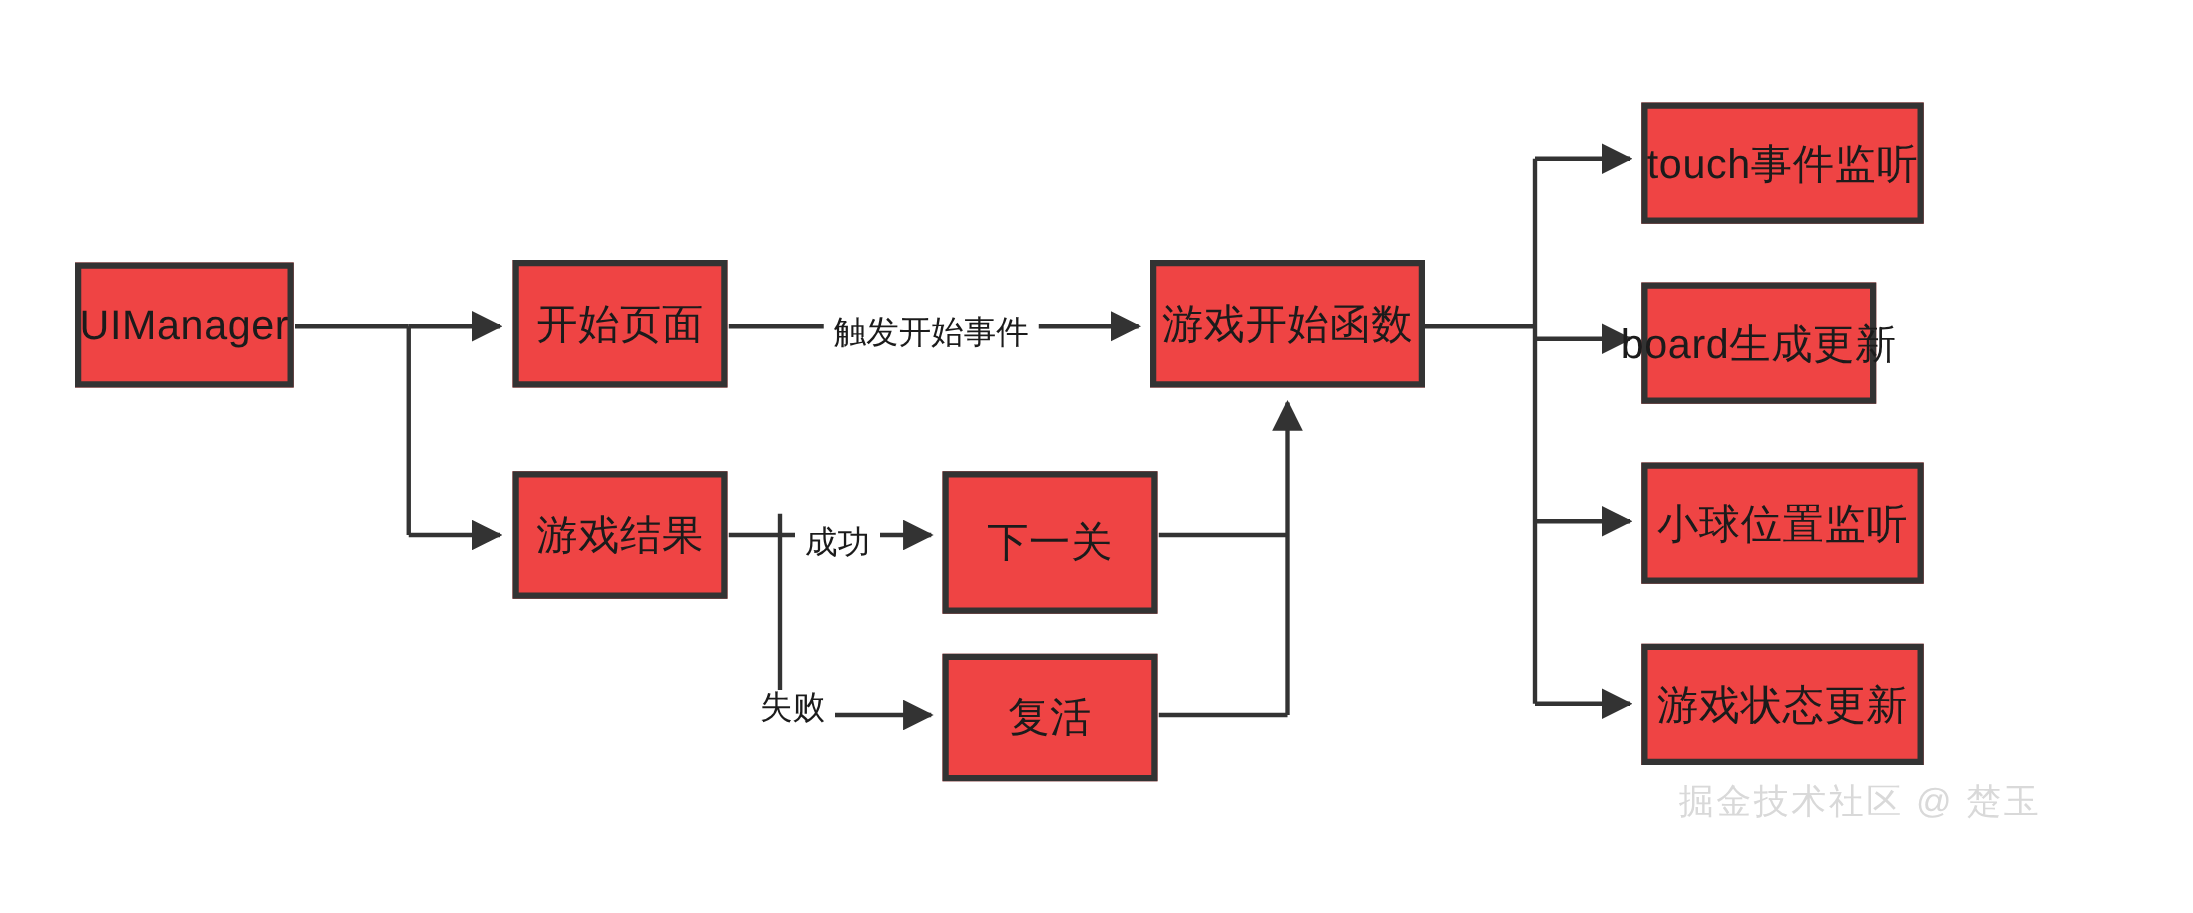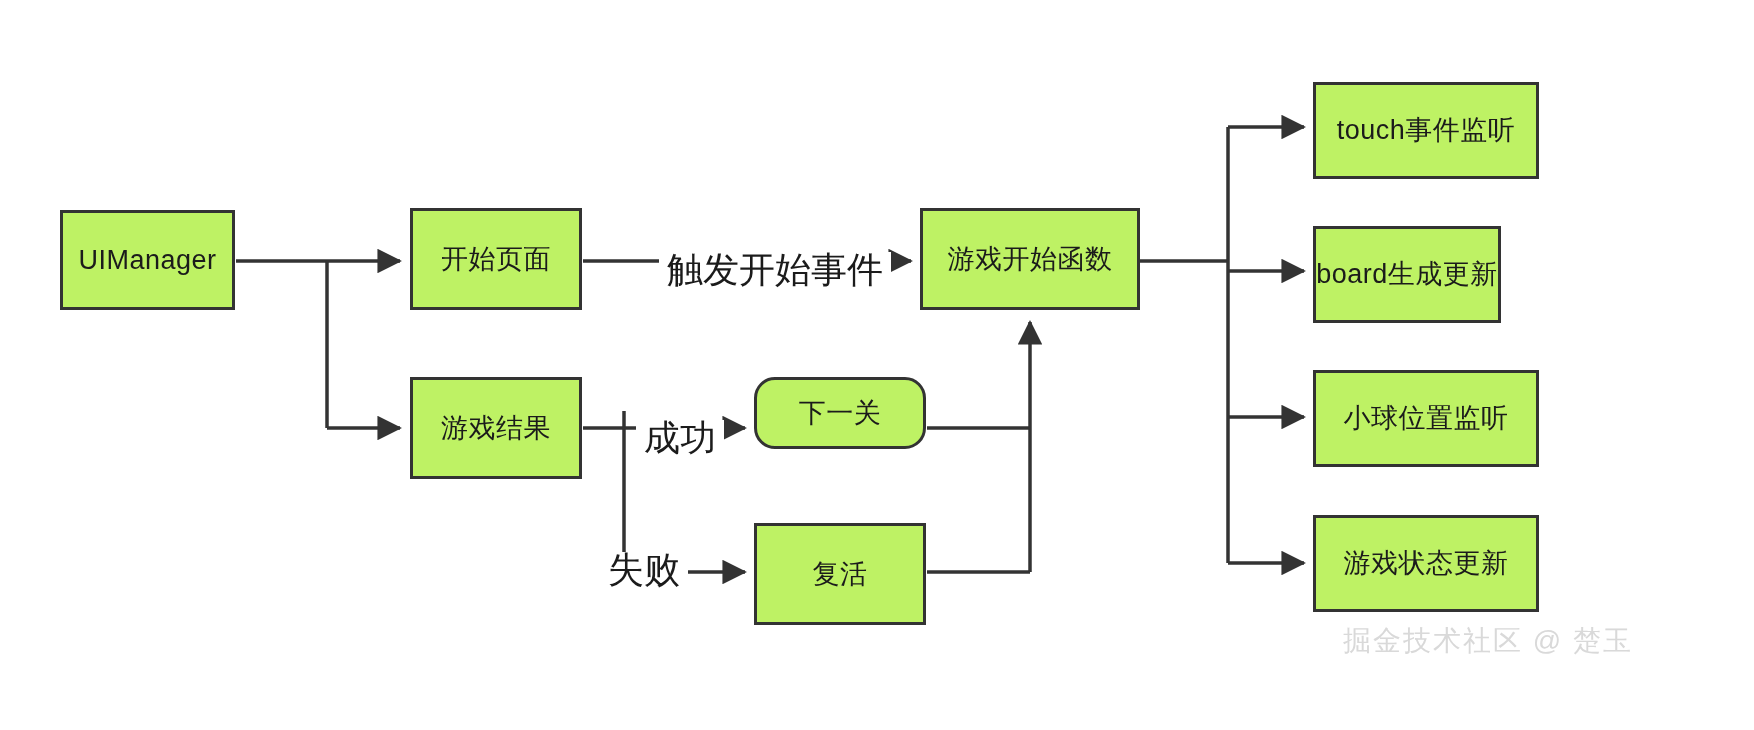--- a/index.html
+++ b/index.html
@@ -21,35 +21,35 @@
     position: absolute;
     left: 0;
     top: 0;
     width: 1754px;
     height: 730px;
     pointer-events: none;
   }
   .node {
     position: absolute;
     box-sizing: border-box;
-    border: 3px solid #eab308;
-    background: #bef264;
+    border: 5px solid #eab308;
+    background: #ef4444;
     display: flex;
     align-items: center;
     justify-content: center;
     color: #1b1b1b;
-    font-size: 27px;
+    font-size: 33px;
     letter-spacing: 0.5px;
     line-height: 1.2;
     white-space: nowrap;
   }
   .edge-label {
     position: absolute;
     color: #1b1b1b;
-    font-size: 36px;
+    font-size: 26px;
     background: #ffffff;
     padding: 0 8px;
     white-space: nowrap;
     line-height: 1;
   }
   .watermark {
     position: absolute;
     color: #d9d9d9;
     font-size: 28px;
     letter-spacing: 2px;
@@ -96,21 +96,21 @@
       <path d="M 1228 127 L 1304 127" marker-end="url(#arrow)"></path>
       <path d="M 1228 271 L 1304 271" marker-end="url(#arrow)"></path>
       <path d="M 1228 417 L 1304 417" marker-end="url(#arrow)"></path>
       <path d="M 1228 563 L 1304 563" marker-end="url(#arrow)"></path>
     </g>
   </svg>
 
   <div class="node" style="left: 60px; top: 210px; width: 175px; height: 100px; border-color: rgb(51, 51, 51); color: rgb(27, 27, 27);">UIManager</div>
   <div class="node" style="left: 410px; top: 208px; width: 172px; height: 102px; border-color: rgb(51, 51, 51); color: rgb(27, 27, 27);">开始页面</div>
   <div class="node" style="left: 410px; top: 377px; width: 172px; height: 102px; border-color: rgb(51, 51, 51); color: rgb(27, 27, 27);">游戏结果</div>
-  <div class="node" style="left: 754px; top: 377px; width: 172px; height: 72px; border-color: rgb(51, 51, 51); color: rgb(27, 27, 27); border-radius: 21px;">下一关</div>
+  <div class="node" style="left: 754px; top: 377px; width: 172px; height: 114px; border-color: rgb(51, 51, 51); color: rgb(27, 27, 27);">下一关</div>
   <div class="node" style="left: 920px; top: 208px; width: 220px; height: 102px; border-color: rgb(51, 51, 51); color: rgb(27, 27, 27);">游戏开始函数</div>
   <div class="node" style="left: 754px; top: 523px; width: 172px; height: 102px; border-color: rgb(51, 51, 51); color: rgb(27, 27, 27);">复活</div>
   <div class="node" style="left: 1313px; top: 82px; width: 226px; height: 97px; border-color: rgb(51, 51, 51); color: rgb(27, 27, 27);">touch事件监听</div>
   <div class="node" style="left: 1313px; top: 226px; width: 188px; height: 97px; border-color: rgb(51, 51, 51); color: rgb(27, 27, 27);">board生成更新</div>
   <div class="node" style="left: 1313px; top: 370px; width: 226px; height: 97px; border-color: rgb(51, 51, 51); color: rgb(27, 27, 27);">小球位置监听</div>
   <div class="node" style="left: 1313px; top: 515px; width: 226px; height: 97px; border-color: rgb(51, 51, 51); color: rgb(27, 27, 27);">游戏状态更新</div>
 
   <div class="edge-label" style="left: 659px; top: 252px; color: rgb(27, 27, 27);">触发开始事件</div>
   <div class="edge-label" style="left: 636px; top: 420px; color: rgb(27, 27, 27);">成功</div>
   <div class="edge-label" style="left: 600px; top: 552px; color: rgb(27, 27, 27);">失败</div>

